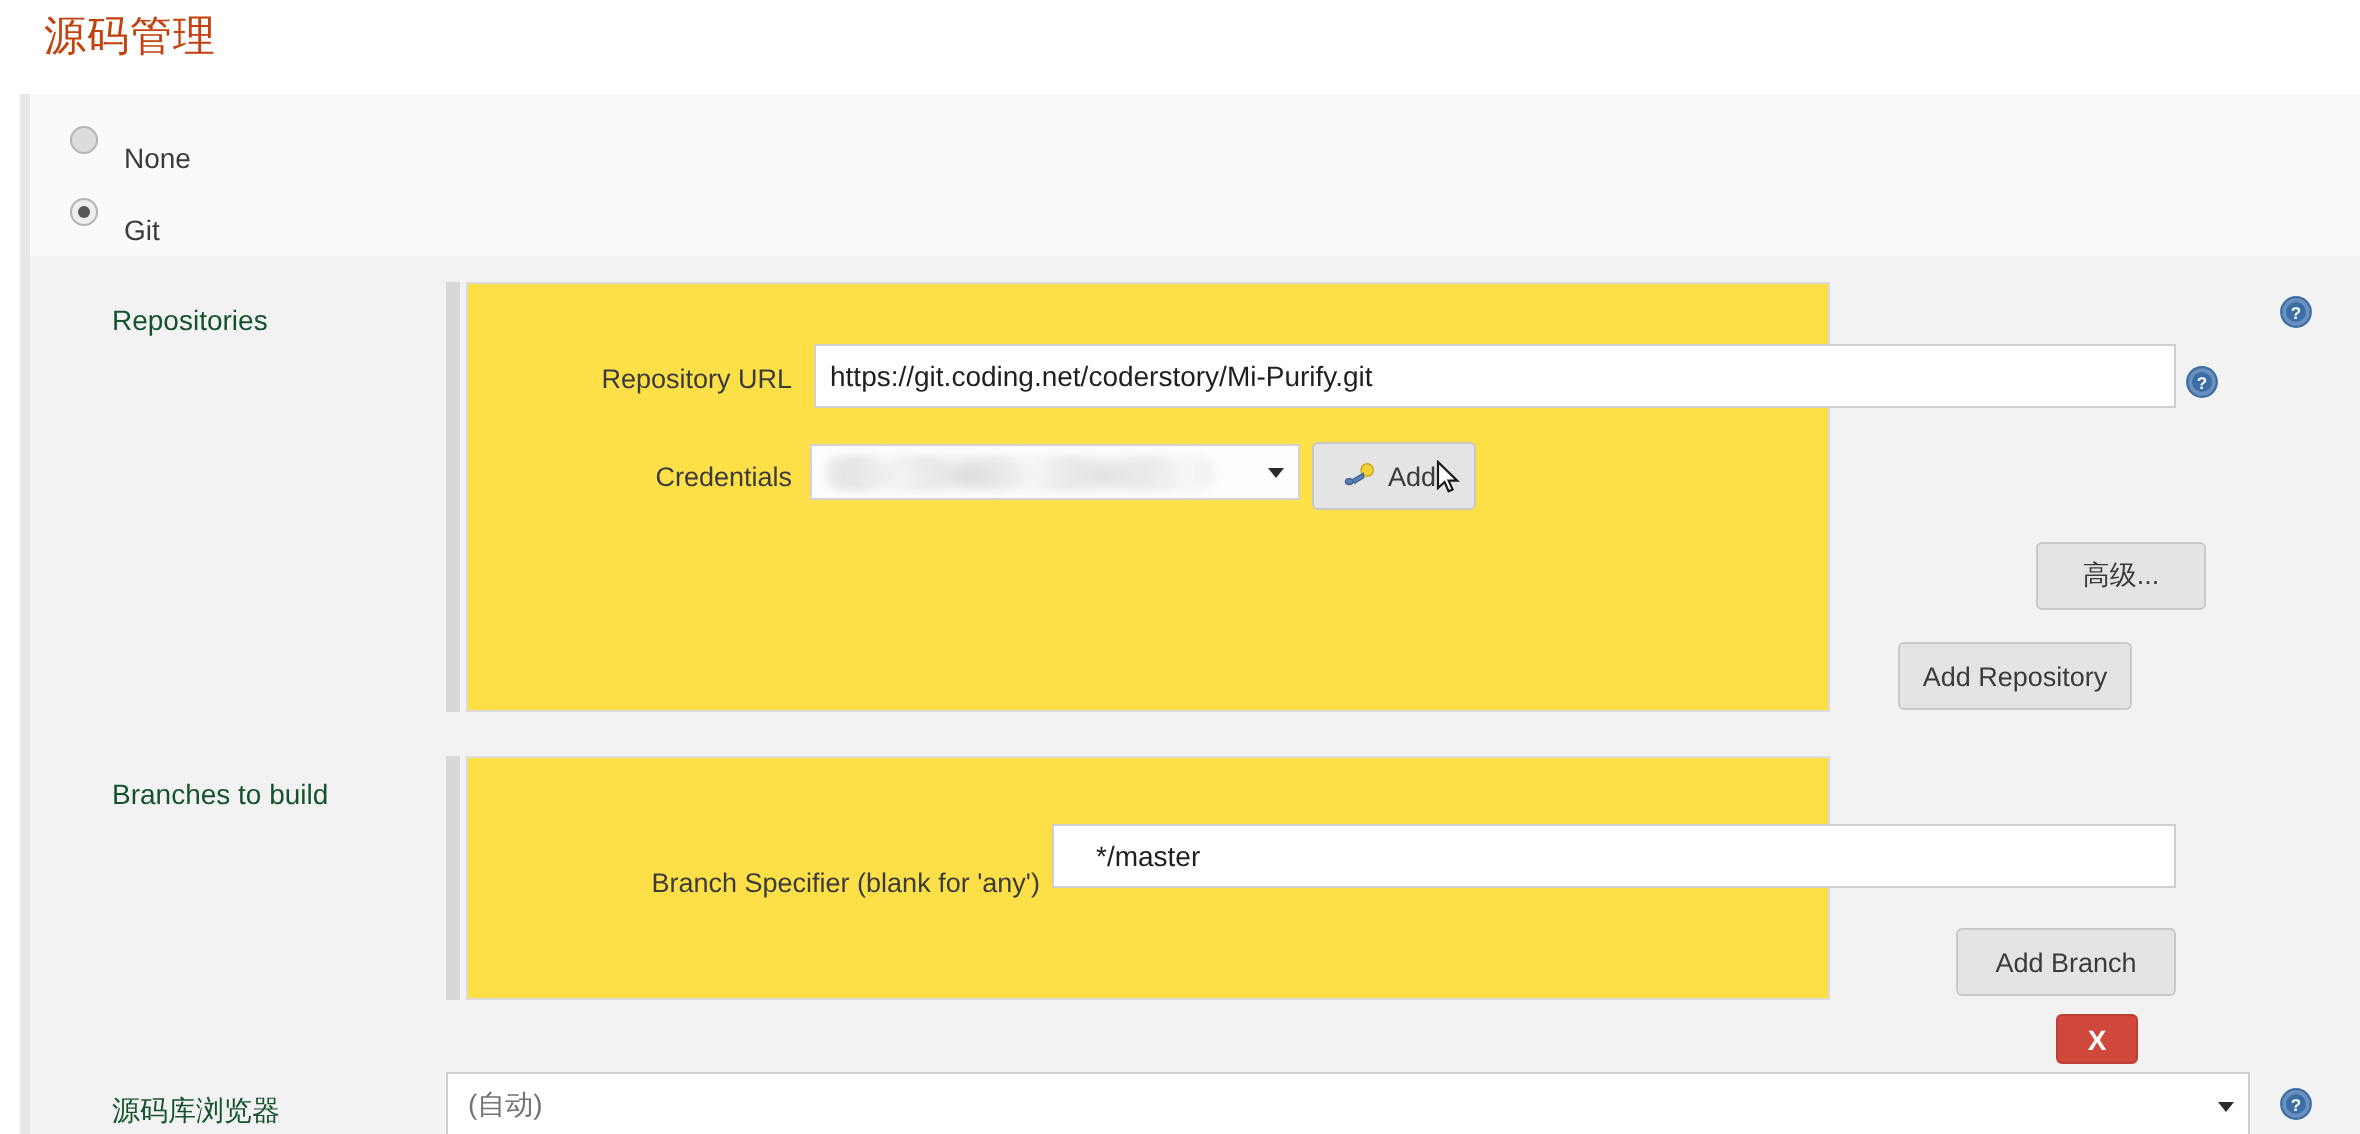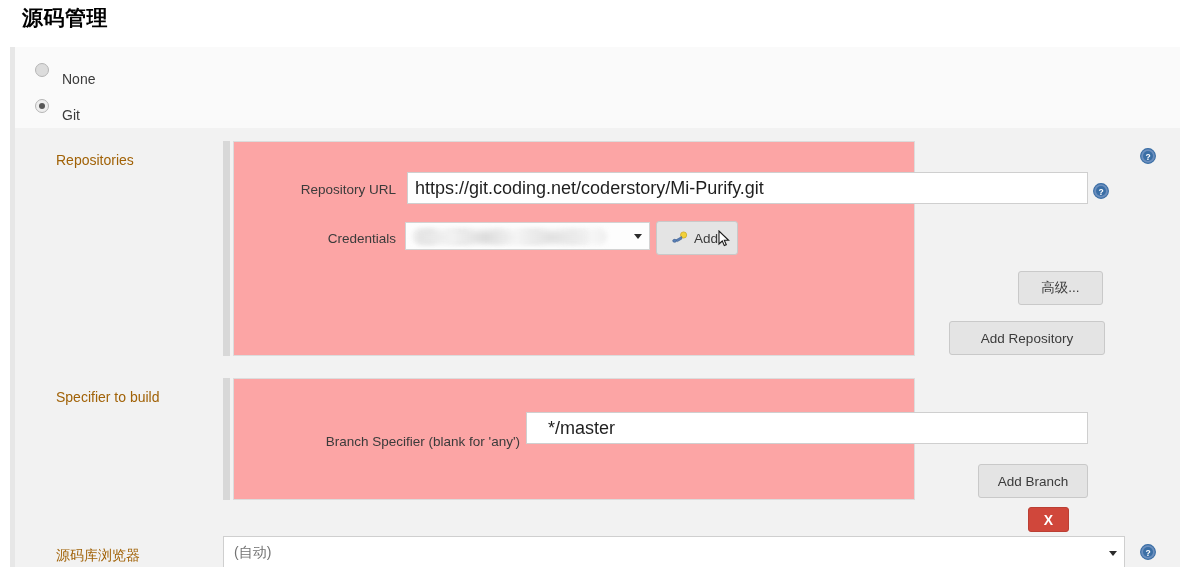--- a/index.html
+++ b/index.html
@@ -9,21 +9,21 @@
     background: #ffffff;
     font-family: "Liberation Sans", "DejaVu Sans", sans-serif;
     color: #333333;
     overflow: hidden;
   }
   .page { position: relative; width: 1180px; height: 567px; background: #fff; }
 
   
   .page-title {
     position: absolute; left: 22px; top: 4px;
-    font-size: 21px; font-weight: bold; color: #000000;
+    font-size: 21px; font-weight: normal; color: #c2410c;
     letter-spacing: 0.5px;
   }
 
   
   .scm-radios {
     position: absolute; left: 10px; top: 47px; width: 1170px; height: 81px;
     background: #fafafa;
     border-left: 5px solid #e7e7e7;
   }
   .radio-row { position: absolute; left: 20px; display: flex; align-items: center; height: 20px; }
@@ -43,42 +43,42 @@
 
   
   .form-area {
     position: absolute; left: 10px; top: 128px; width: 1170px; height: 439px;
     background: #f2f2f2;
     border-left: 5px solid #e7e7e7;
   }
 
   .section { position: absolute; left: 0; width: 1165px; }
   .section-label {
-    position: absolute; font-size: 14px; color: #a16207; white-space: nowrap;
+    position: absolute; font-size: 14px; color: #14532d; white-space: nowrap;
   }
 
   
   .panel {
     position: absolute;
-    background: #fca5a5;
+    background: #fde047;
     border: 1px solid #dcdcdc;
   }
   .panel-bar {
     position: absolute; width: 7px; background: #d8d8d8;
   }
 
   .field-label {
     position: absolute; font-size: 13.5px; color: #3b3b3b; text-align: right; white-space: nowrap;
   }
   input.txt {
     position: absolute;
     height: 32px;
     border: 1px solid #cfcfcf;
     background: #ffffff;
-    font-size: 18px;
+    font-size: 14px;
     color: #1f1f1f;
     padding: 0 7px;
     font-family: "Liberation Sans", "DejaVu Sans", sans-serif;
     outline: none;
   }
 
   
   .cred-select {
     position: absolute;
     height: 28px;
@@ -215,41 +215,41 @@
         </div>
 
         <svg class="cursor" style="left:484px; top:88px;" viewBox="0 0 12 18">
           <path d="M1 1 L1 14 L4.3 11 L6.3 15.6 L8.3 14.7 L6.3 10.3 L10.6 10.3 Z" fill="#ffffff" stroke="#1a1a1a" stroke-width="1.1"></path>
         </svg>
 
         <div class="btn" style="left:784px; top:129px; width:85px; height:31px;">
           <span>高级...</span>
         </div>
 
-        <div class="btn" style="left:715px; top:179px; width:156px; height:31px;">
+        <div class="btn" style="left:715px; top:179px; width:117px; height:31px;">
           <span>Add Repository</span>
         </div>
       </div>
 
       <svg class="help-icon" style="left:1125px; top:20px;" viewBox="0 0 16 16">
         <circle cx="8" cy="8" r="7.4" fill="#6c8fbe" stroke="#3a6ea5" stroke-width="1.1"></circle>
         <circle cx="8" cy="8" r="5" fill="#3a6ea5"></circle>
         <text x="8" y="11.6" font-size="8.5" font-weight="bold" fill="#ffffff" text-anchor="middle" font-family="Liberation Sans, sans-serif">?</text>
       </svg>
 
       <svg class="help-icon" style="left:1078px; top:55px;" viewBox="0 0 16 16">
         <circle cx="8" cy="8" r="7.4" fill="#6c8fbe" stroke="#3a6ea5" stroke-width="1.1"></circle>
         <circle cx="8" cy="8" r="5" fill="#3a6ea5"></circle>
         <text x="8" y="11.6" font-size="8.5" font-weight="bold" fill="#ffffff" text-anchor="middle" font-family="Liberation Sans, sans-serif">?</text>
       </svg>
     </div>
 
     <div class="section" style="top:235px; height:140px;">
 
-      <div class="section-label" style="left:41px; top:26px;">Specifier to build</div>
+      <div class="section-label" style="left:41px; top:26px;">Branches to build</div>
 
       <div class="panel-bar" style="left:208px; top:15px; height:122px;"></div>
       <div class="panel" style="left:218px; top:15px; width:682px; height:122px;">
 
         <div class="field-label" style="left:26px; top:55px; width:260px;">Branch Specifier (blank for 'any')</div>
         <input class="txt" style="left: 292px; top: 33px; width: 562px; padding-left: 21px;" value="*/master">
 
         <div class="btn" style="left:744px; top:85px; width:110px; height:31px;">
           <span>Add Branch</span>
         </div>

